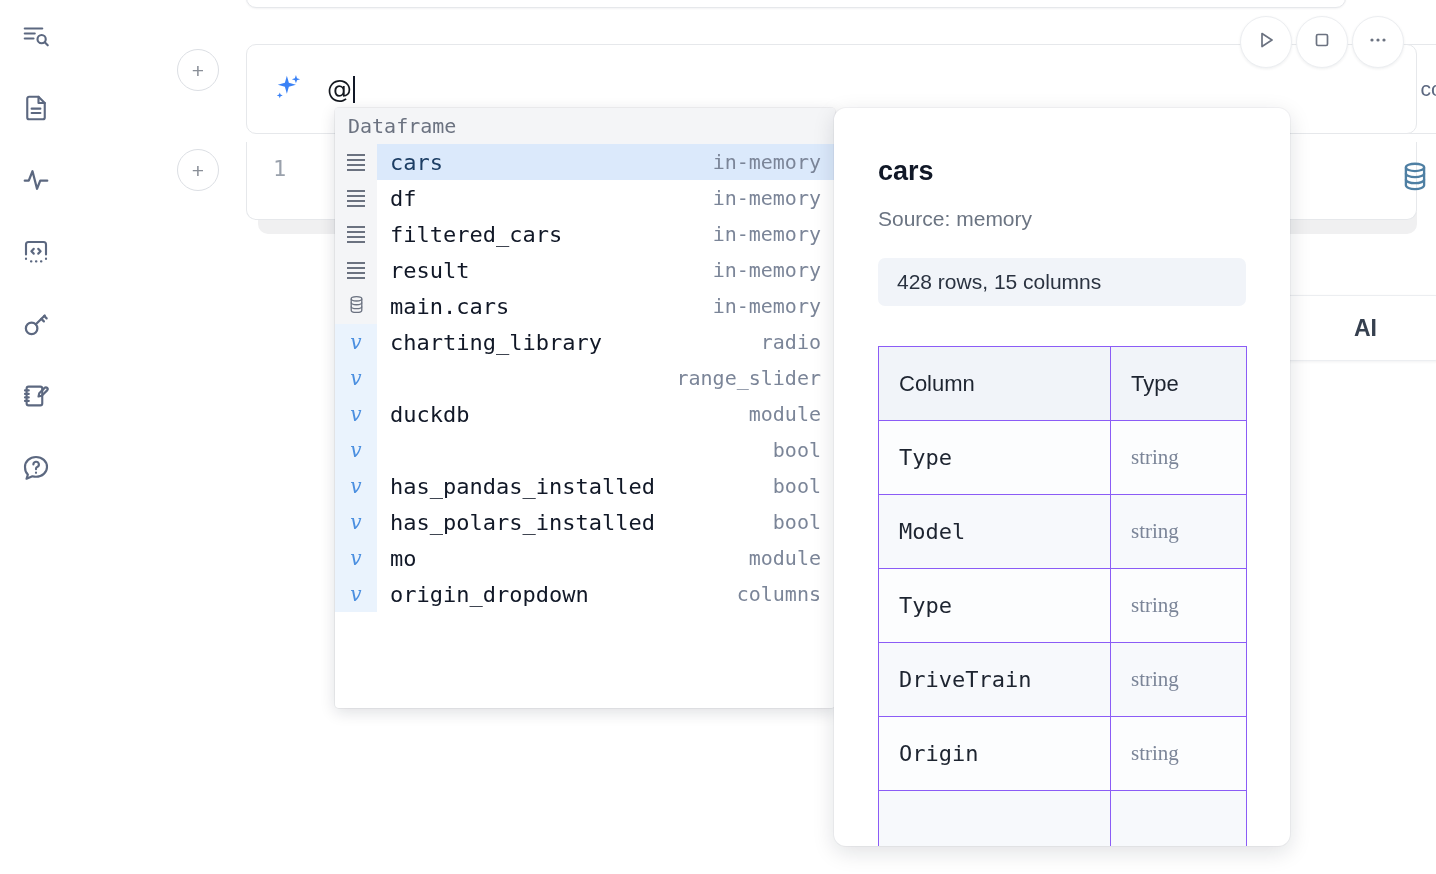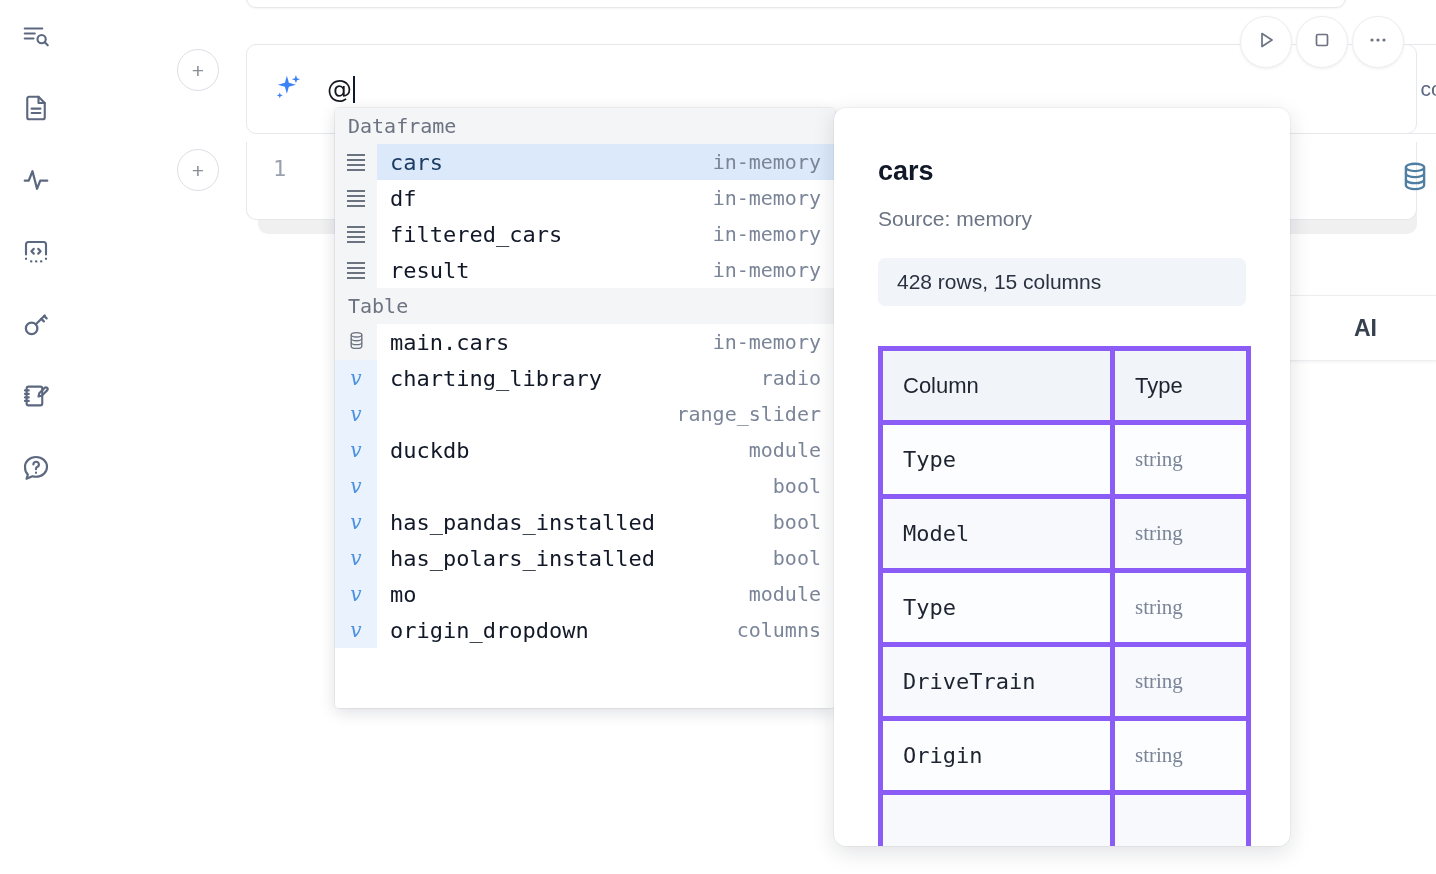--- a/index.html
+++ b/index.html
@@ -279,21 +279,21 @@
     font-size: 21px;
     color: #2a3240;
   }
   .pv-table {
     margin-top: 40px;
     width: 368px;
     border-collapse: collapse;
     table-layout: fixed;
   }
   .pv-table th, .pv-table td {
-    border: 5px solid #8b5cf6;
+    border: 1px solid #8b5cf6;
     height: 74px;
     padding: 0 20px;
     text-align: left;
     font-weight: 400;
   }
   .pv-table th {
     background: #f1f4f9;
     font-size: 22px;
     color: #1d2430;
   }
@@ -504,21 +504,20 @@
           <span class="glyph-lines">
             <i></i>
             <i></i>
             <i></i>
             <i></i>
           </span>
         </span>
         <span class="nm">result</span>
         <span class="ty">in-memory</span>
       </div>
-      <div class="ac-group">Table</div>
       <div class="ac-row">
         <span class="gut">
           <span><svg width="17" height="19" viewBox="0 0 18 20" fill="none" stroke="#6b7280" stroke-width="1.4">
               <ellipse cx="9" cy="4" rx="5.6" ry="2.3"></ellipse>
               <path d="M3.4 4v12c0 1.27 2.5 2.3 5.6 2.3s5.6-1.03 5.6-2.3V4"></path>
               <path d="M3.4 8c0 1.27 2.5 2.3 5.6 2.3S14.6 9.27 14.6 8"></path>
               <path d="M3.4 12c0 1.27 2.5 2.3 5.6 2.3s5.6-1.03 5.6-2.3"></path>
             </svg></span>
         </span>
         <span class="nm">main.cars</span>

